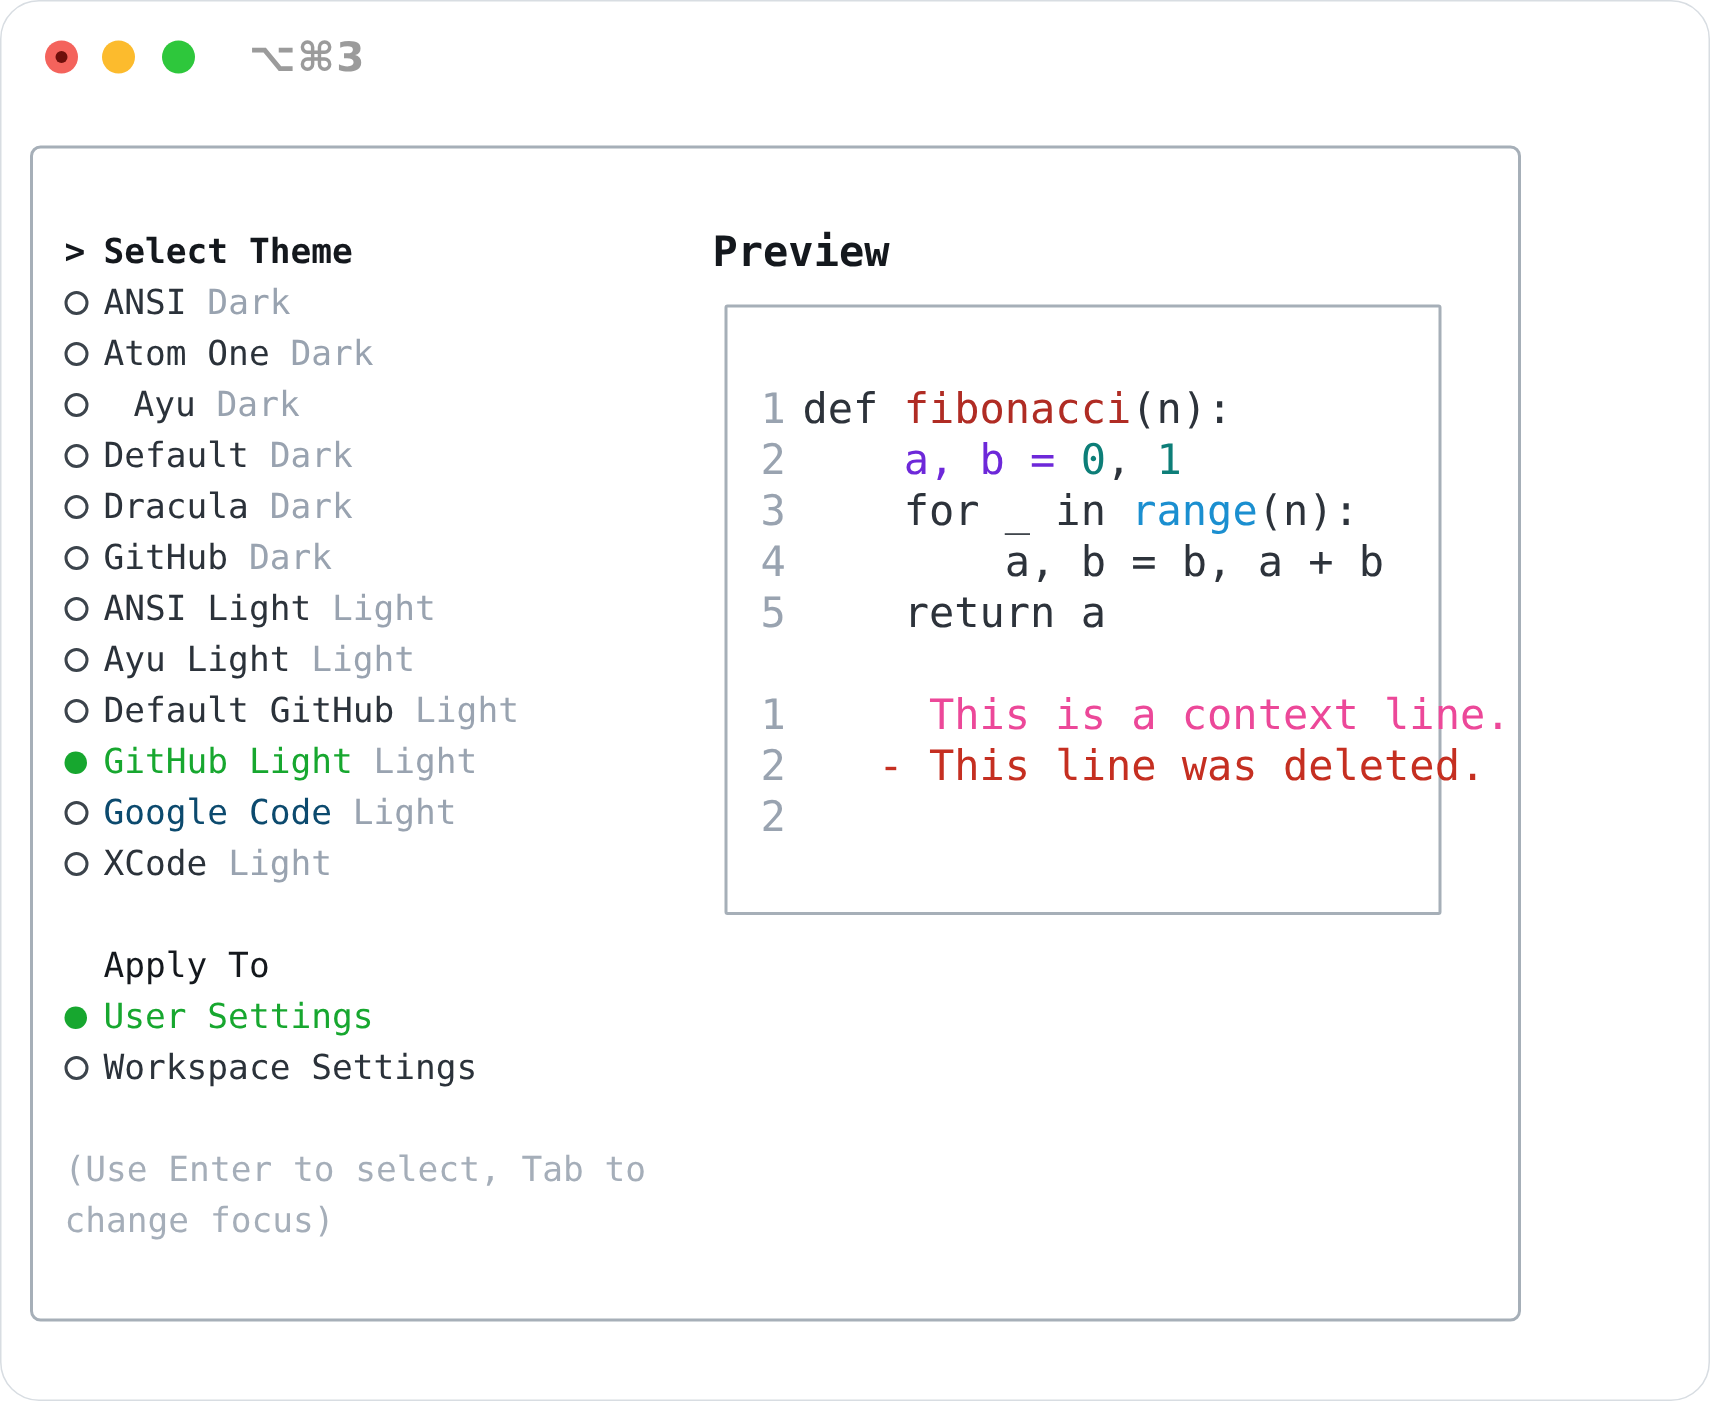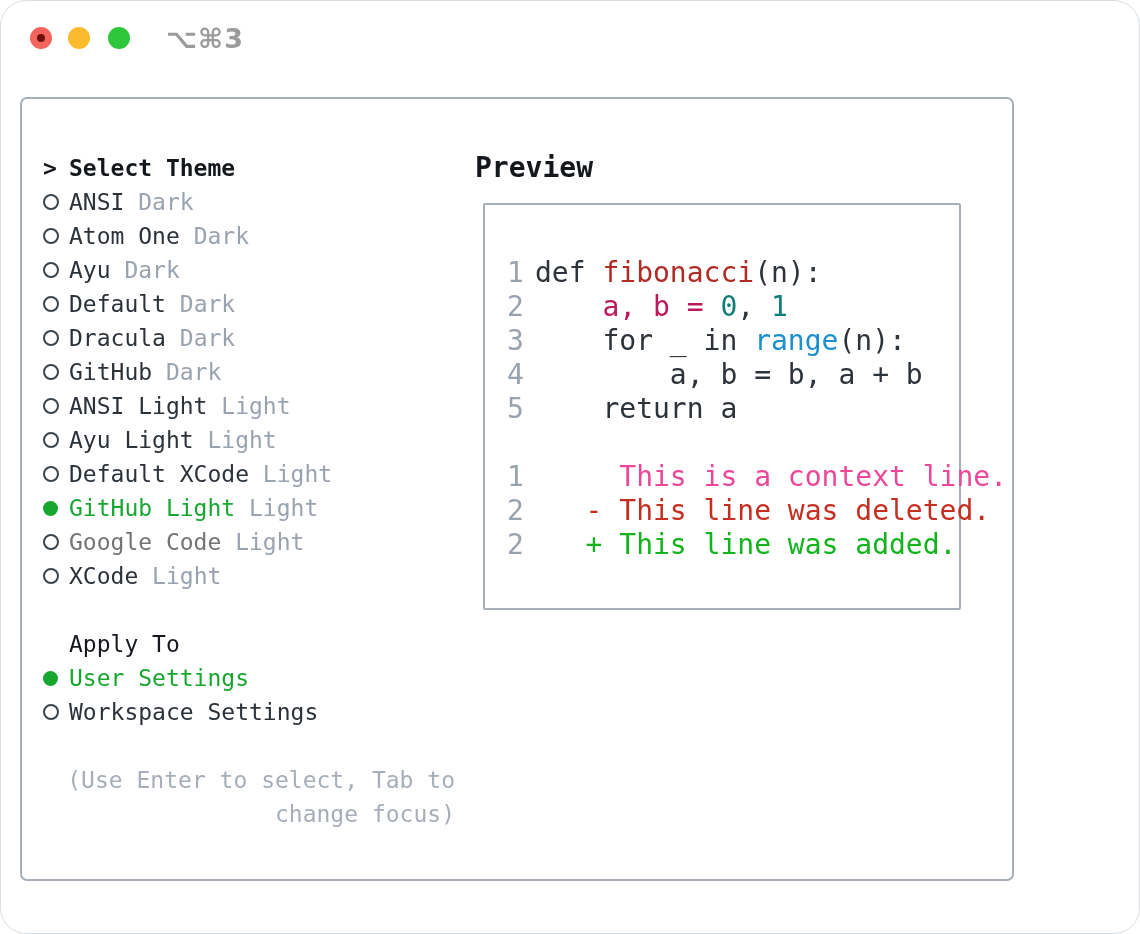--- a/index.html
+++ b/index.html
@@ -23,21 +23,21 @@
   .row{display:flex;align-items:center;height:34px;white-space:pre;}
   .marker{width:26px;flex:0 0 26px;display:flex;align-items:center;}
   .prompt{font-weight:bold;color:#14181d;}
   .title-text{font-weight:bold;color:#14181d;}
   .radio{width:12px;height:12px;border:2px solid #3c444c;border-radius:50%;box-sizing:content-box;}
   .radio.sel{width:15px;height:15px;border:none;}
   .item-name{color:#2b323a;}
   .item-variant{color:#99a3b0;}
   .apply-title{color:#14181d;}
   .spacer{height:34px;}
-  .hint{width:412px;line-height:34px;color:#a5aeb9;margin-top:0;text-align:right;}
+  .hint{width:412px;line-height:34px;color:#a5aeb9;margin-top:0;}
   
   .right-col{position:absolute;left:453px;top:52px;width:500px;font-size:28px;}
   .preview-title{height:34px;line-height:34px;font-weight:bold;color:#14181d;}
   .preview-box{position:absolute;left:8px;top:52px;width:478px;height:407px;box-sizing:border-box;
                border:2px solid #a6afb8;border-radius:2px;background:#ffffff;}
   .code{padding:50px 0 0 22px;}
   .cline{display:flex;height:34px;align-items:center;white-space:pre;}
   .ln{width:28px;flex:0 0 28px;color:#99a3b0;}
   .tok{white-space:pre;}
 </style>
@@ -58,29 +58,29 @@
 
     <div class="left-col">
       <div class="row">
         <span class="marker"><span class="prompt">&gt;</span></span>
         <span class="title-text">Select Theme</span>
       </div>
 
       <div id="theme-list">
           <div class="row"><span class="marker"><span class="radio"></span></span><span class="item-name" style="color: rgb(43, 50, 58);">ANSI</span><span class="item-variant" style="color: rgb(153, 163, 176);"> Dark</span></div>
           <div class="row"><span class="marker"><span class="radio"></span></span><span class="item-name" style="color: rgb(43, 50, 58);">Atom One</span><span class="item-variant" style="color: rgb(153, 163, 176);"> Dark</span></div>
-          <div class="row"><span class="marker"><span class="radio"></span></span><span class="item-name" style="color: rgb(43, 50, 58);">Ayu</span><span class="item-variant" style="color: rgb(153, 163, 176);"> Dark</span></div>
+          <div class="row"><span class="marker"><span class="radio"></span></span><span class="item-name" style="color: rgb(43, 50, 58); margin-left: 20px;">Ayu</span><span class="item-variant" style="color: rgb(153, 163, 176);"> Dark</span></div>
           <div class="row"><span class="marker"><span class="radio"></span></span><span class="item-name" style="color: rgb(43, 50, 58);">Default</span><span class="item-variant" style="color: rgb(153, 163, 176);"> Dark</span></div>
           <div class="row"><span class="marker"><span class="radio"></span></span><span class="item-name" style="color: rgb(43, 50, 58);">Dracula</span><span class="item-variant" style="color: rgb(153, 163, 176);"> Dark</span></div>
           <div class="row"><span class="marker"><span class="radio"></span></span><span class="item-name" style="color: rgb(43, 50, 58);">GitHub</span><span class="item-variant" style="color: rgb(153, 163, 176);"> Dark</span></div>
           <div class="row"><span class="marker"><span class="radio"></span></span><span class="item-name" style="color: rgb(43, 50, 58);">ANSI Light</span><span class="item-variant" style="color: rgb(153, 163, 176);"> Light</span></div>
           <div class="row"><span class="marker"><span class="radio"></span></span><span class="item-name" style="color: rgb(43, 50, 58);">Ayu Light</span><span class="item-variant" style="color: rgb(153, 163, 176);"> Light</span></div>
-          <div class="row"><span class="marker"><span class="radio"></span></span><span class="item-name" style="color: rgb(43, 50, 58);">Default XCode</span><span class="item-variant" style="color: rgb(153, 163, 176);"> Light</span></div>
+          <div class="row"><span class="marker"><span class="radio"></span></span><span class="item-name" style="color: rgb(43, 50, 58);">Default GitHub</span><span class="item-variant" style="color: rgb(153, 163, 176);"> Light</span></div>
           <div class="row"><span class="marker"><span class="radio sel" style="background: rgb(23, 167, 47);"></span></span><span class="item-name" style="color: rgb(23, 167, 47);">GitHub Light</span><span class="item-variant" style="color: rgb(153, 163, 176);"> Light</span></div>
-          <div class="row"><span class="marker"><span class="radio"></span></span><span class="item-name" style="color: #737373;">Google Code</span><span class="item-variant" style="color: rgb(153, 163, 176);"> Light</span></div>
+          <div class="row"><span class="marker"><span class="radio"></span></span><span class="item-name" style="color: #0c4a6e;">Google Code</span><span class="item-variant" style="color: rgb(153, 163, 176);"> Light</span></div>
           <div class="row"><span class="marker"><span class="radio"></span></span><span class="item-name" style="color: rgb(43, 50, 58);">XCode</span><span class="item-variant" style="color: rgb(153, 163, 176);"> Light</span></div>
         </div>
 
       <div class="spacer"></div>
 
       <div class="row">
         <span class="marker"></span>
         <span class="apply-title">Apply To</span>
       </div>
 
@@ -92,26 +92,26 @@
       <div class="spacer"></div>
 
       <div class="hint">(Use Enter to select, Tab to change focus)</div>
     </div>
 
     <div class="right-col">
       <div class="preview-title">Preview</div>
       <div class="preview-box">
         <div class="code" id="code-lines">
             <div class="cline"><span class="ln" style="color: rgb(153, 163, 176);">1</span><span class="tok" style="color: rgb(45, 51, 59);">def </span><span class="tok" style="color: rgb(176, 44, 36); text-align: center;">fibonacci</span><span class="tok" style="color: rgb(45, 51, 59);">(n):</span></div>
-            <div class="cline"><span class="ln" style="color: rgb(153, 163, 176);">2</span><span class="tok" style="color: #be185d;">    a, b = </span><span class="tok" style="color: rgb(13, 126, 120);">0</span><span class="tok" style="color: rgb(45, 51, 59);">, </span><span class="tok" style="color: rgb(13, 126, 120);">1</span></div>
+            <div class="cline"><span class="ln" style="color: rgb(153, 163, 176);">2</span><span class="tok" style="color: #6d28d9;">    a, b = </span><span class="tok" style="color: rgb(13, 126, 120);">0</span><span class="tok" style="color: rgb(45, 51, 59);">, </span><span class="tok" style="color: rgb(13, 126, 120);">1</span></div>
             <div class="cline"><span class="ln" style="color: rgb(153, 163, 176);">3</span><span class="tok" style="color: rgb(45, 51, 59);">    for _ in </span><span class="tok" style="color: rgb(27, 143, 208);">range</span><span class="tok" style="color: rgb(45, 51, 59);">(n):</span></div>
             <div class="cline"><span class="ln" style="color: rgb(153, 163, 176);">4</span><span class="tok" style="color: rgb(45, 51, 59);">        a, b = b, a + b</span></div>
             <div class="cline"><span class="ln" style="color: rgb(153, 163, 176);">5</span><span class="tok" style="color: rgb(45, 51, 59);">    return a</span></div>
             <div class="cline"><span class="ln" style="color: rgb(153, 163, 176);"></span></div>
             <div class="cline"><span class="ln" style="color: rgb(153, 163, 176);">1</span><span class="tok" style="color: #ec4899;">     This is a context line.</span></div>
             <div class="cline"><span class="ln" style="color: rgb(153, 163, 176);">2</span><span class="tok" style="color: rgb(197, 47, 33);">   - This line was deleted.</span></div>
-            <div class="cline"><span class="ln" style="color: rgb(153, 163, 176);">2</span><span class="tok" style="color: rgb(18, 179, 28);">   + This line was added.</span></div>
+            <div class="cline"><span class="ln" style="color: rgb(153, 163, 176);">2</span></div>
           </div>
       </div>
     </div>
 
   </div>
 </div>
 
 </body></html>

